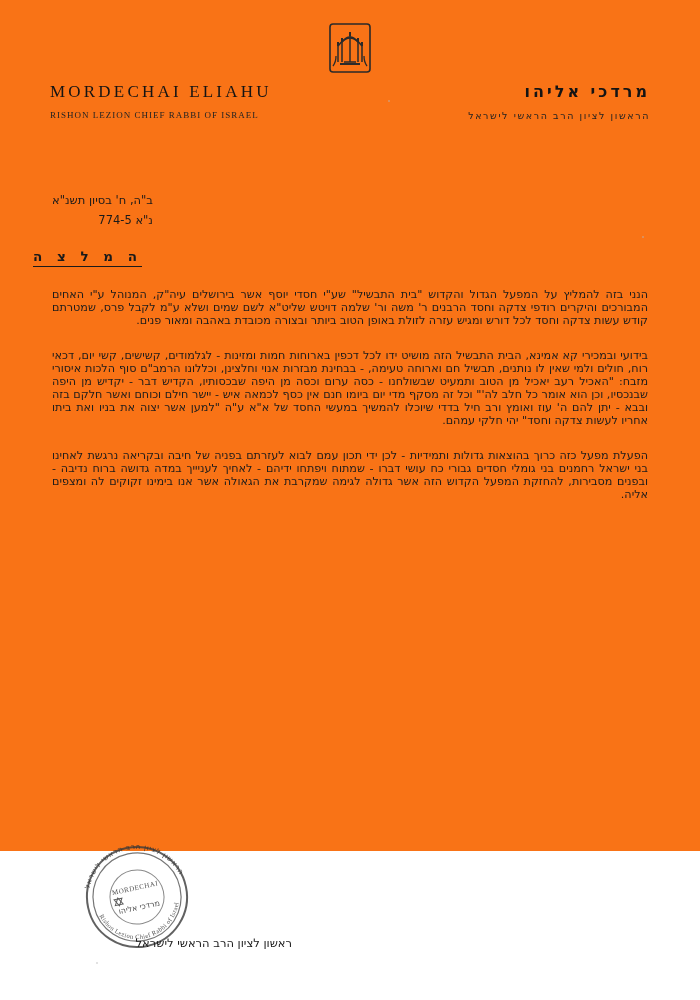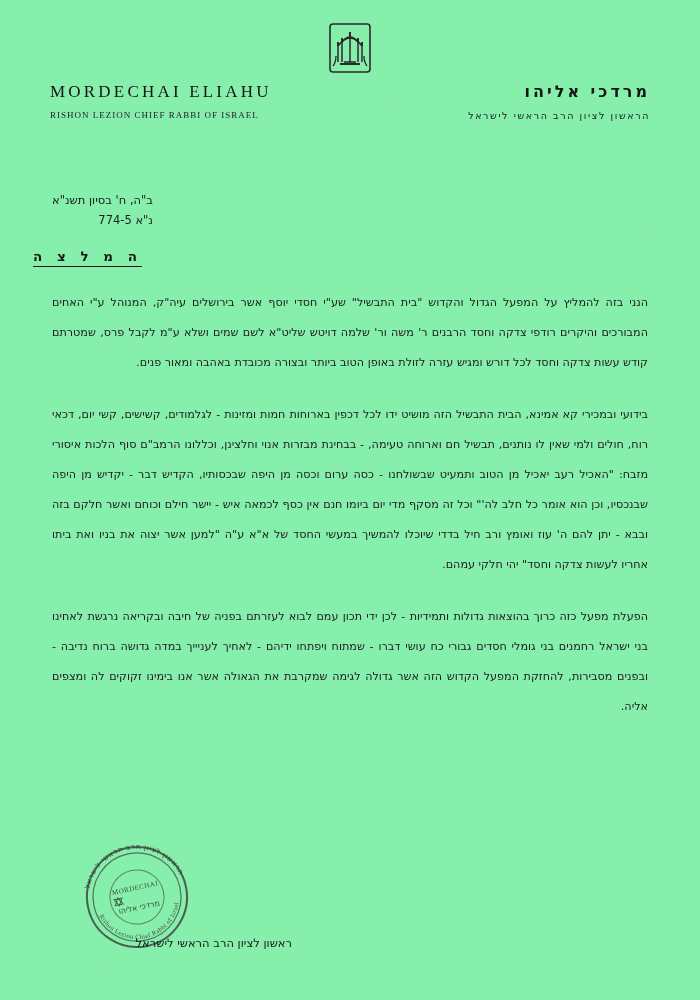--- a/index.html
+++ b/index.html
@@ -12,22 +12,22 @@
     height: 1000px;
     font-family: "Liberation Serif", serif;
     color: #1a1a1a;
     position: relative;
     overflow: hidden;
   }
 
   .page {
     position: relative;
     width: 700px;
-    height: 1000px;
-    background: #86efac;
+    height: 851px;
+    background: #f97316;
   }
 
   
   .emblem {
     position: absolute;
     top: 22px;
     left: 50%;
     transform: translateX(-50%);
     width: 44px;
     height: 52px;
@@ -123,21 +123,21 @@
   
   .body-wrap {
     position: absolute;
     top: 288px;
     left: 52px;
     width: 596px;
     direction: rtl;
     text-align: justify;
     font-family: "DejaVu Sans", sans-serif;
     font-size: 11.2px;
-    line-height: 30px;
+    line-height: 13px;
     color: #1c1c1c;
   }
   .para {
     margin: 0 0 22px 0;
     text-align: justify;
     text-align-last: right;
   }
 
   
   .stamp {

